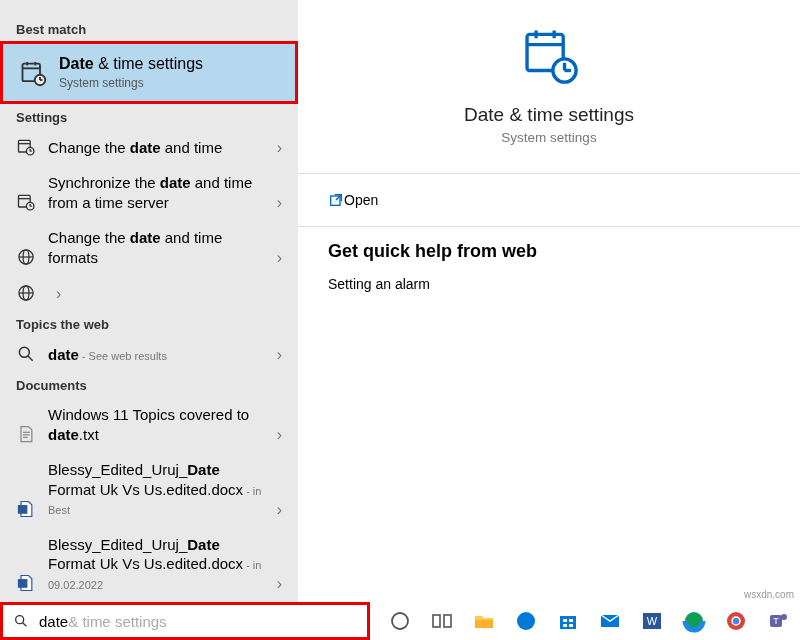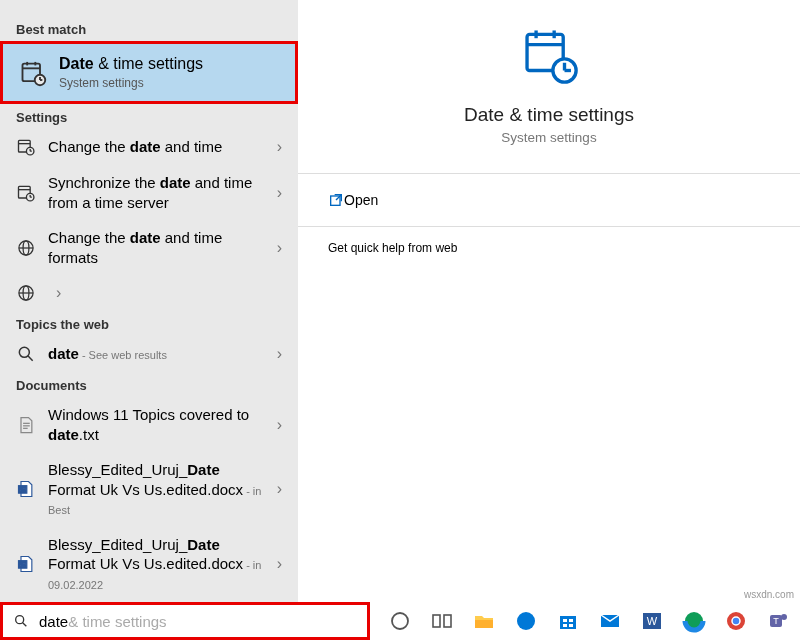--- a/index.html
+++ b/index.html
@@ -7,34 +7,34 @@
   .container { display: flex; width: 100%; height: 602px; }
   .left-panel { width: 298px; background: #e9e9e9; display: flex; flex-direction: column; padding-top: 16px; }
   .right-panel { flex: 1; background: #fff; display: flex; flex-direction: column; align-items: center; }
   .section-header { font-size: 13px; font-weight: 600; padding: 6px 16px 4px; color: #333; }
   .best-match { display: flex; align-items: center; background: #b6d8ef; padding: 10px 16px; border: 3px solid #e80000; cursor: pointer; }
   .best-match .icon { width: 28px; height: 28px; flex-shrink: 0; margin-right: 12px; }
   .best-match-text { line-height: 1.25; }
   .best-match-title { font-size: 16px; }
   .best-match-title b { font-weight: 600; }
   .best-match-sub { font-size: 12px; color: #555; margin-top: 2px; }
-  .result-item { display: flex; align-items: center; padding: 8px 16px 8px 16px; cursor: pointer; }
+  .result-item { display: flex; align-items: flex-end; padding: 8px 16px 8px 16px; cursor: pointer; }
   .result-item .icon { width: 20px; height: 20px; flex-shrink: 0; margin-right: 12px; color: #333; }
   .result-item .text { flex: 1; font-size: 15px; line-height: 1.3; }
   .result-item .text b { font-weight: 600; }
   .result-item .chev { color: #777; font-size: 16px; margin-left: 8px; }
   .result-item .sub { color: #777; font-size: 11px; }
   .right-hero { margin-top: 24px; display:flex; flex-direction:column; align-items:center; width: 100%; padding: 0 30px; }
   .hero-icon { width: 62px; height: 62px; color: #0067c0; margin-bottom: 12px; }
   .hero-title { font-size: 19px; margin-top: 6px; color: #222; }
   .hero-sub { font-size: 13.5px; color: #777; margin-top: 4px; margin-bottom: 28px; }
   .right-divider { width: 100%; border-top: 1px solid #ddd; }
   .open-row { align-self: flex-start; display: flex; align-items: center; gap: 0; padding: 18px 30px; font-size: 14px; cursor:pointer; width:100%; }
   .open-row .open-ico { width: 16px; height: 16px; color: #0067c0; }
-  .help-header { align-self:flex-start; font-weight: 400; font-size: 12px; padding: 14px 30px 10px; }
+  .help-header { align-self:flex-start; font-weight: 700; font-size: 18px; padding: 14px 30px 10px; }
   .help-link { align-self:flex-start; padding: 4px 30px; font-size: 14px; cursor:pointer; }
   .footer { position: absolute; bottom: 0; left: 0; right: 0; height: 38px; display: flex; align-items:center; }
   .search-box { width: 370px; height: 38px; background: #fff; border: 3px solid #e80000; display:flex; align-items:center; padding: 0 10px; }
   .search-box .mag { width: 16px; height: 16px; margin-right: 10px; color:#333;}
   .search-typed { font-size: 15px; }
   .search-ghost { font-size: 15px; color: #aaa; }
   .taskbar-icons { flex:1; height:38px; background:#fff; display:flex; align-items:center; gap:18px; padding-left:18px; }
   .tbicon { width:24px; height:24px; display:flex; align-items:center; justify-content:center; cursor:pointer; }
   .watermark { position:absolute; bottom:40px; right:6px; font-size:10px; color:#999;}
   svg { width:100%; height:100%; display:block; }
@@ -193,20 +193,21 @@
           <svg viewBox="0 0 24 24" fill="none" stroke="#0067c0" stroke-width="2">
             <rect x="4" y="6" width="14" height="14"></rect>
             <path d="M10 4h10v10"></path>
             <line x1="20" y1="4" x2="12" y2="12"></line>
           </svg>
         </span>
       <span>Open</span>
     </div>
     <div class="right-divider"></div>
     <div class="help-header">Get quick help from web</div>
+    <div class="help-link">Setting an alarm</div>
   </div>
 </div>
 
 <div class="footer">
   <div class="search-box">
     <span class="mag">
         <svg viewBox="0 0 24 24" fill="none" stroke="#333" stroke-width="2">
           <circle cx="10" cy="10" r="6"></circle>
           <line x1="14.5" y1="14.5" x2="20" y2="20"></line>
         </svg>

